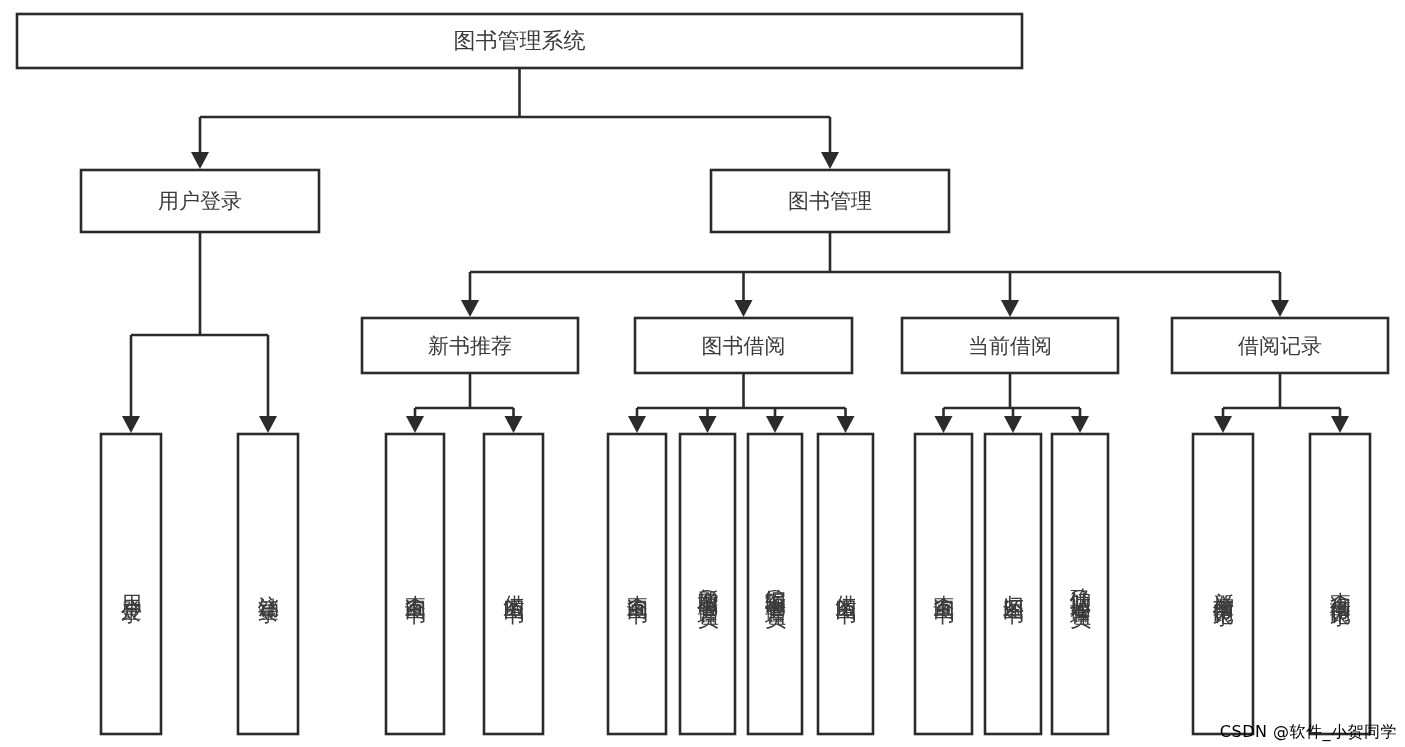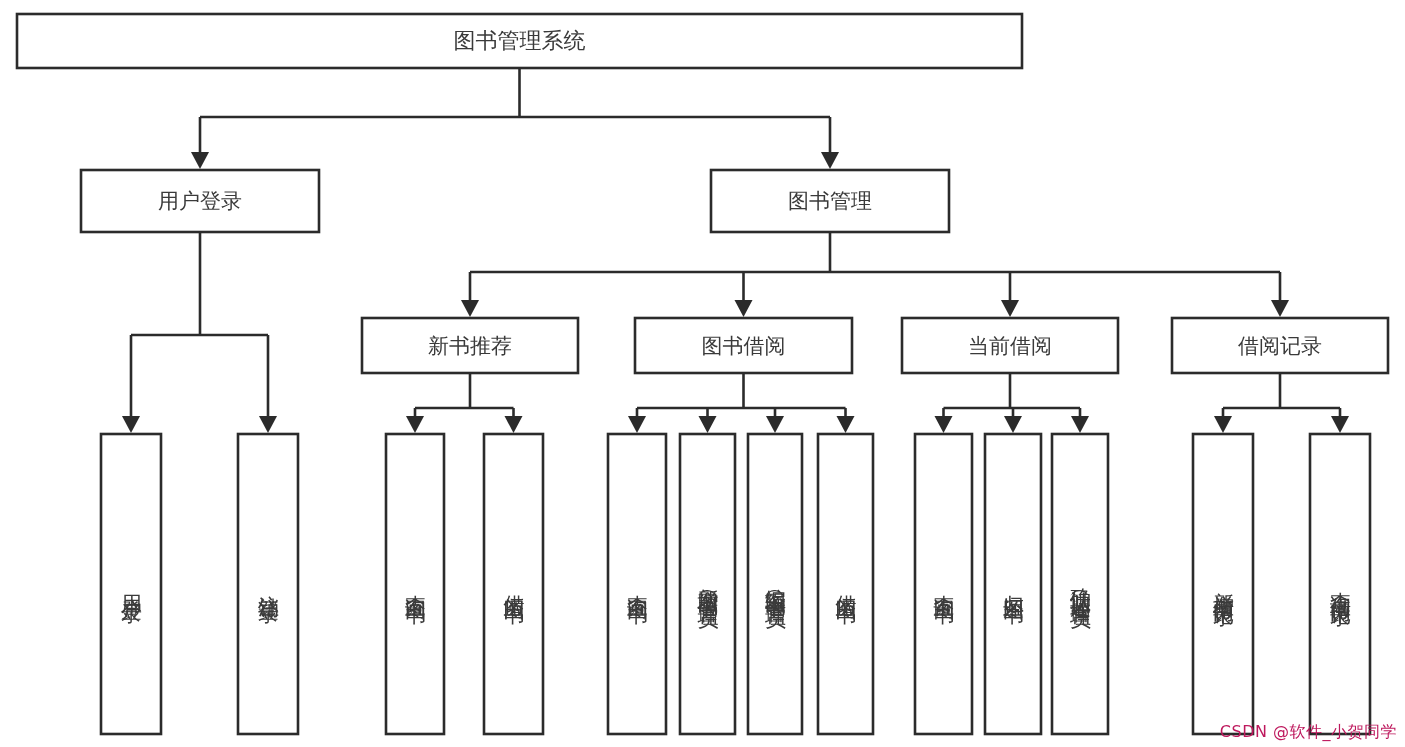--- a/index.html
+++ b/index.html
@@ -46,21 +46,21 @@
     font-family:"DejaVu Sans","Liberation Sans",sans-serif;
     font-size:21px;
     line-height:1;
     pointer-events:none;
     white-space:nowrap;
   }
   .watermark{
     position:absolute;
     right:8px;
     bottom:4px;
-    color:#be185d;
+    color:#000000;
     font-size:16px;
     font-family:"DejaVu Sans","Liberation Sans",sans-serif;
     letter-spacing:0.5px;
     white-space:nowrap;
   }
 </style>
 </head>
 <body>
 
 <div id="diagram-root">

